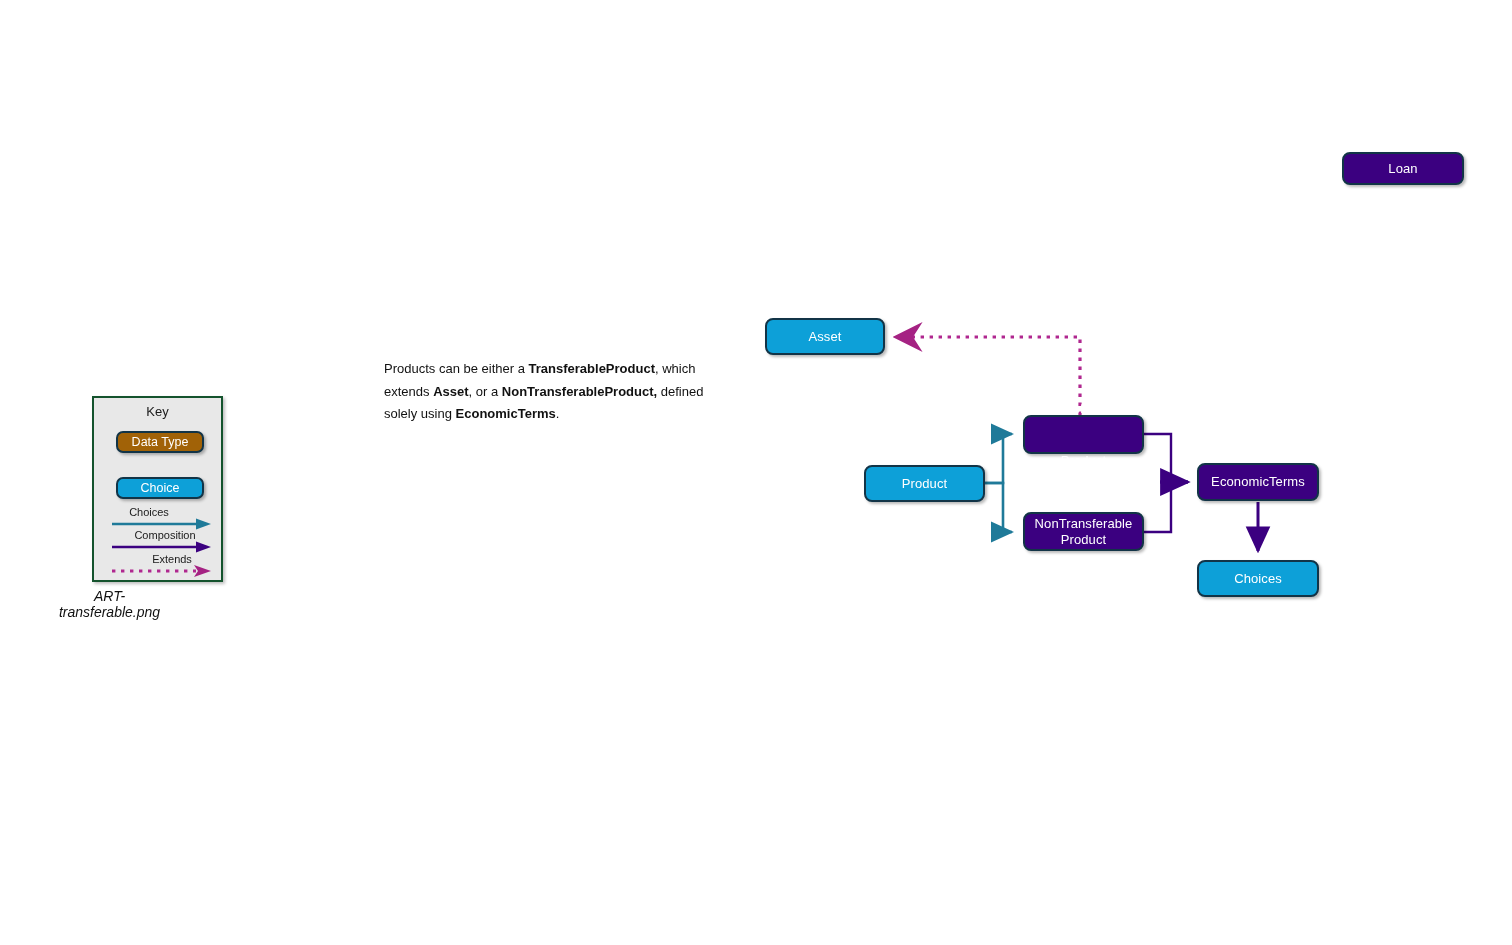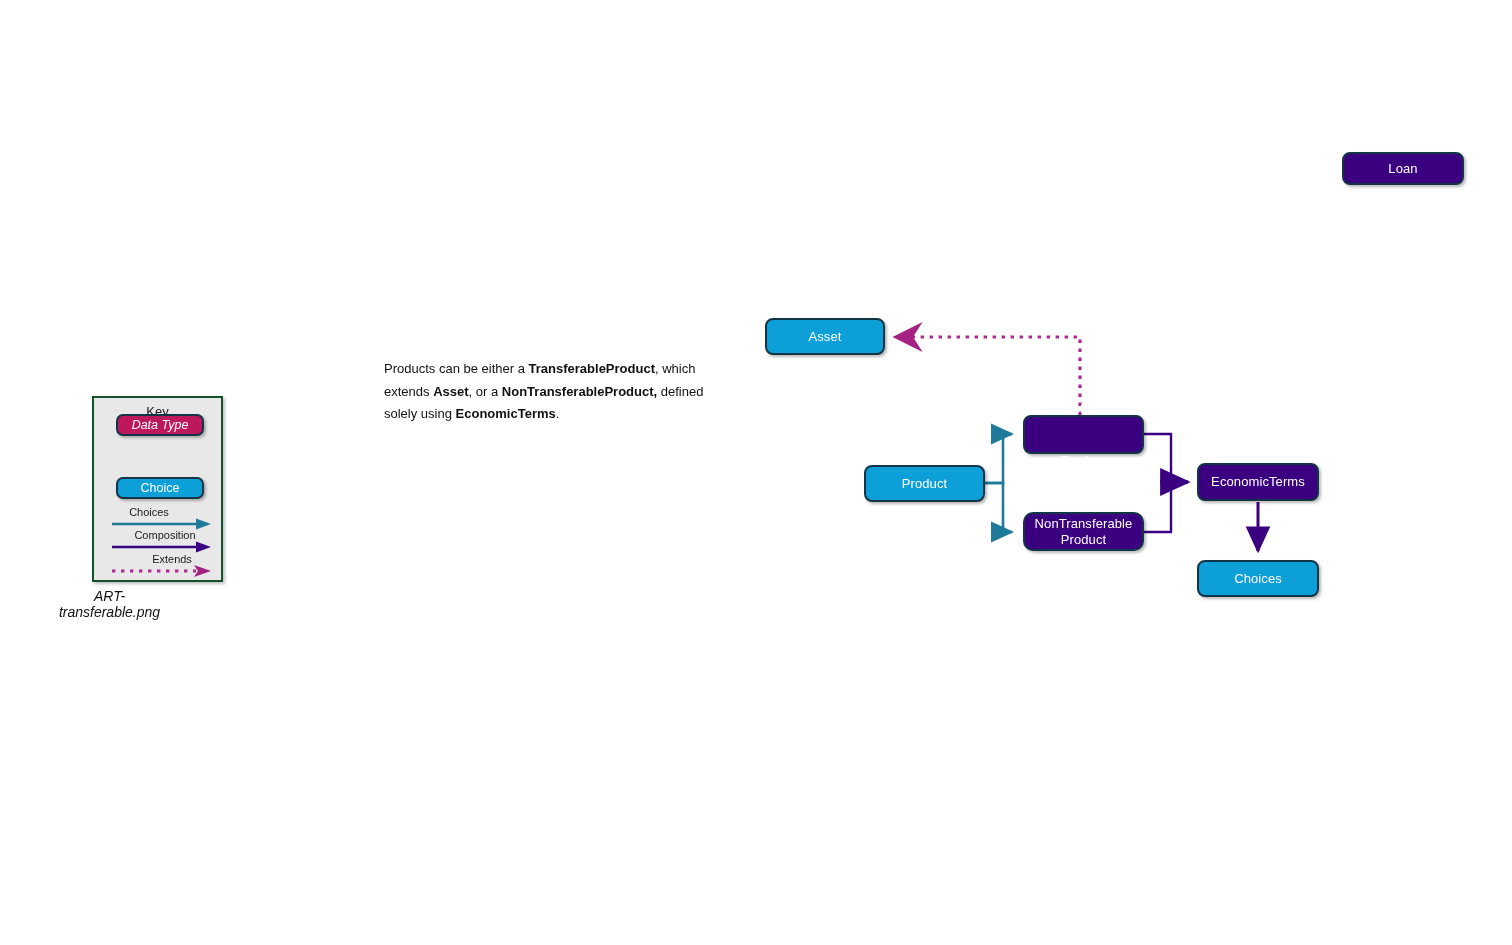--- a/index.html
+++ b/index.html
@@ -62,21 +62,21 @@
     box-sizing: border-box;
     border: 2px solid #123447;
     border-radius: 7px;
     color: #fff;
     font-size: 12.5px;
     display: flex;
     align-items: center;
     justify-content: center;
     box-shadow: 2px 2px 3px rgba(0,0,0,.28);
   }
-  #key-chip-datatype { top: 16px; background: #be185d; font-style: italic; }
+  #key-chip-datatype { top: 33px; background: #a16207; }
   #key-chip-choice   { top: 79px; background: #0DA0D8; }
 
   .key-legend-label {
     position: absolute;
     width: 110px;
     left: 0;
     text-align: center;
     font-size: 11px;
     color: #1a1a1a;
   }
@@ -181,21 +181,21 @@
 
 <div class="node choice" style="left:864px; top:465px; width:121px; height:37px;">
   <span>Product</span>
 </div>
 
 <div class="node datatype" style="left:1023px; top:415px; width:121px; height:39px; flex-direction:column;gap:36px;">
   <span>Transferable</span>
   <span>Product</span>
 </div>
 
-<div class="node datatype" style="left:1023px; top:512px; width:121px; height:39px; flex-direction:column;border-radius:10px;">
+<div class="node datatype" style="left:1023px; top:512px; width:121px; height:39px; flex-direction:column;">
   <span>NonTransferable</span>
   <span>Product</span>
 </div>
 
 <div class="node datatype" style="left:1197px; top:463px; width:122px; height:38px;">
   <span>EconomicTerms</span>
 </div>
 
 <div class="node choice" style="left:1197px; top:560px; width:122px; height:37px;">
   <span>Choices</span>

